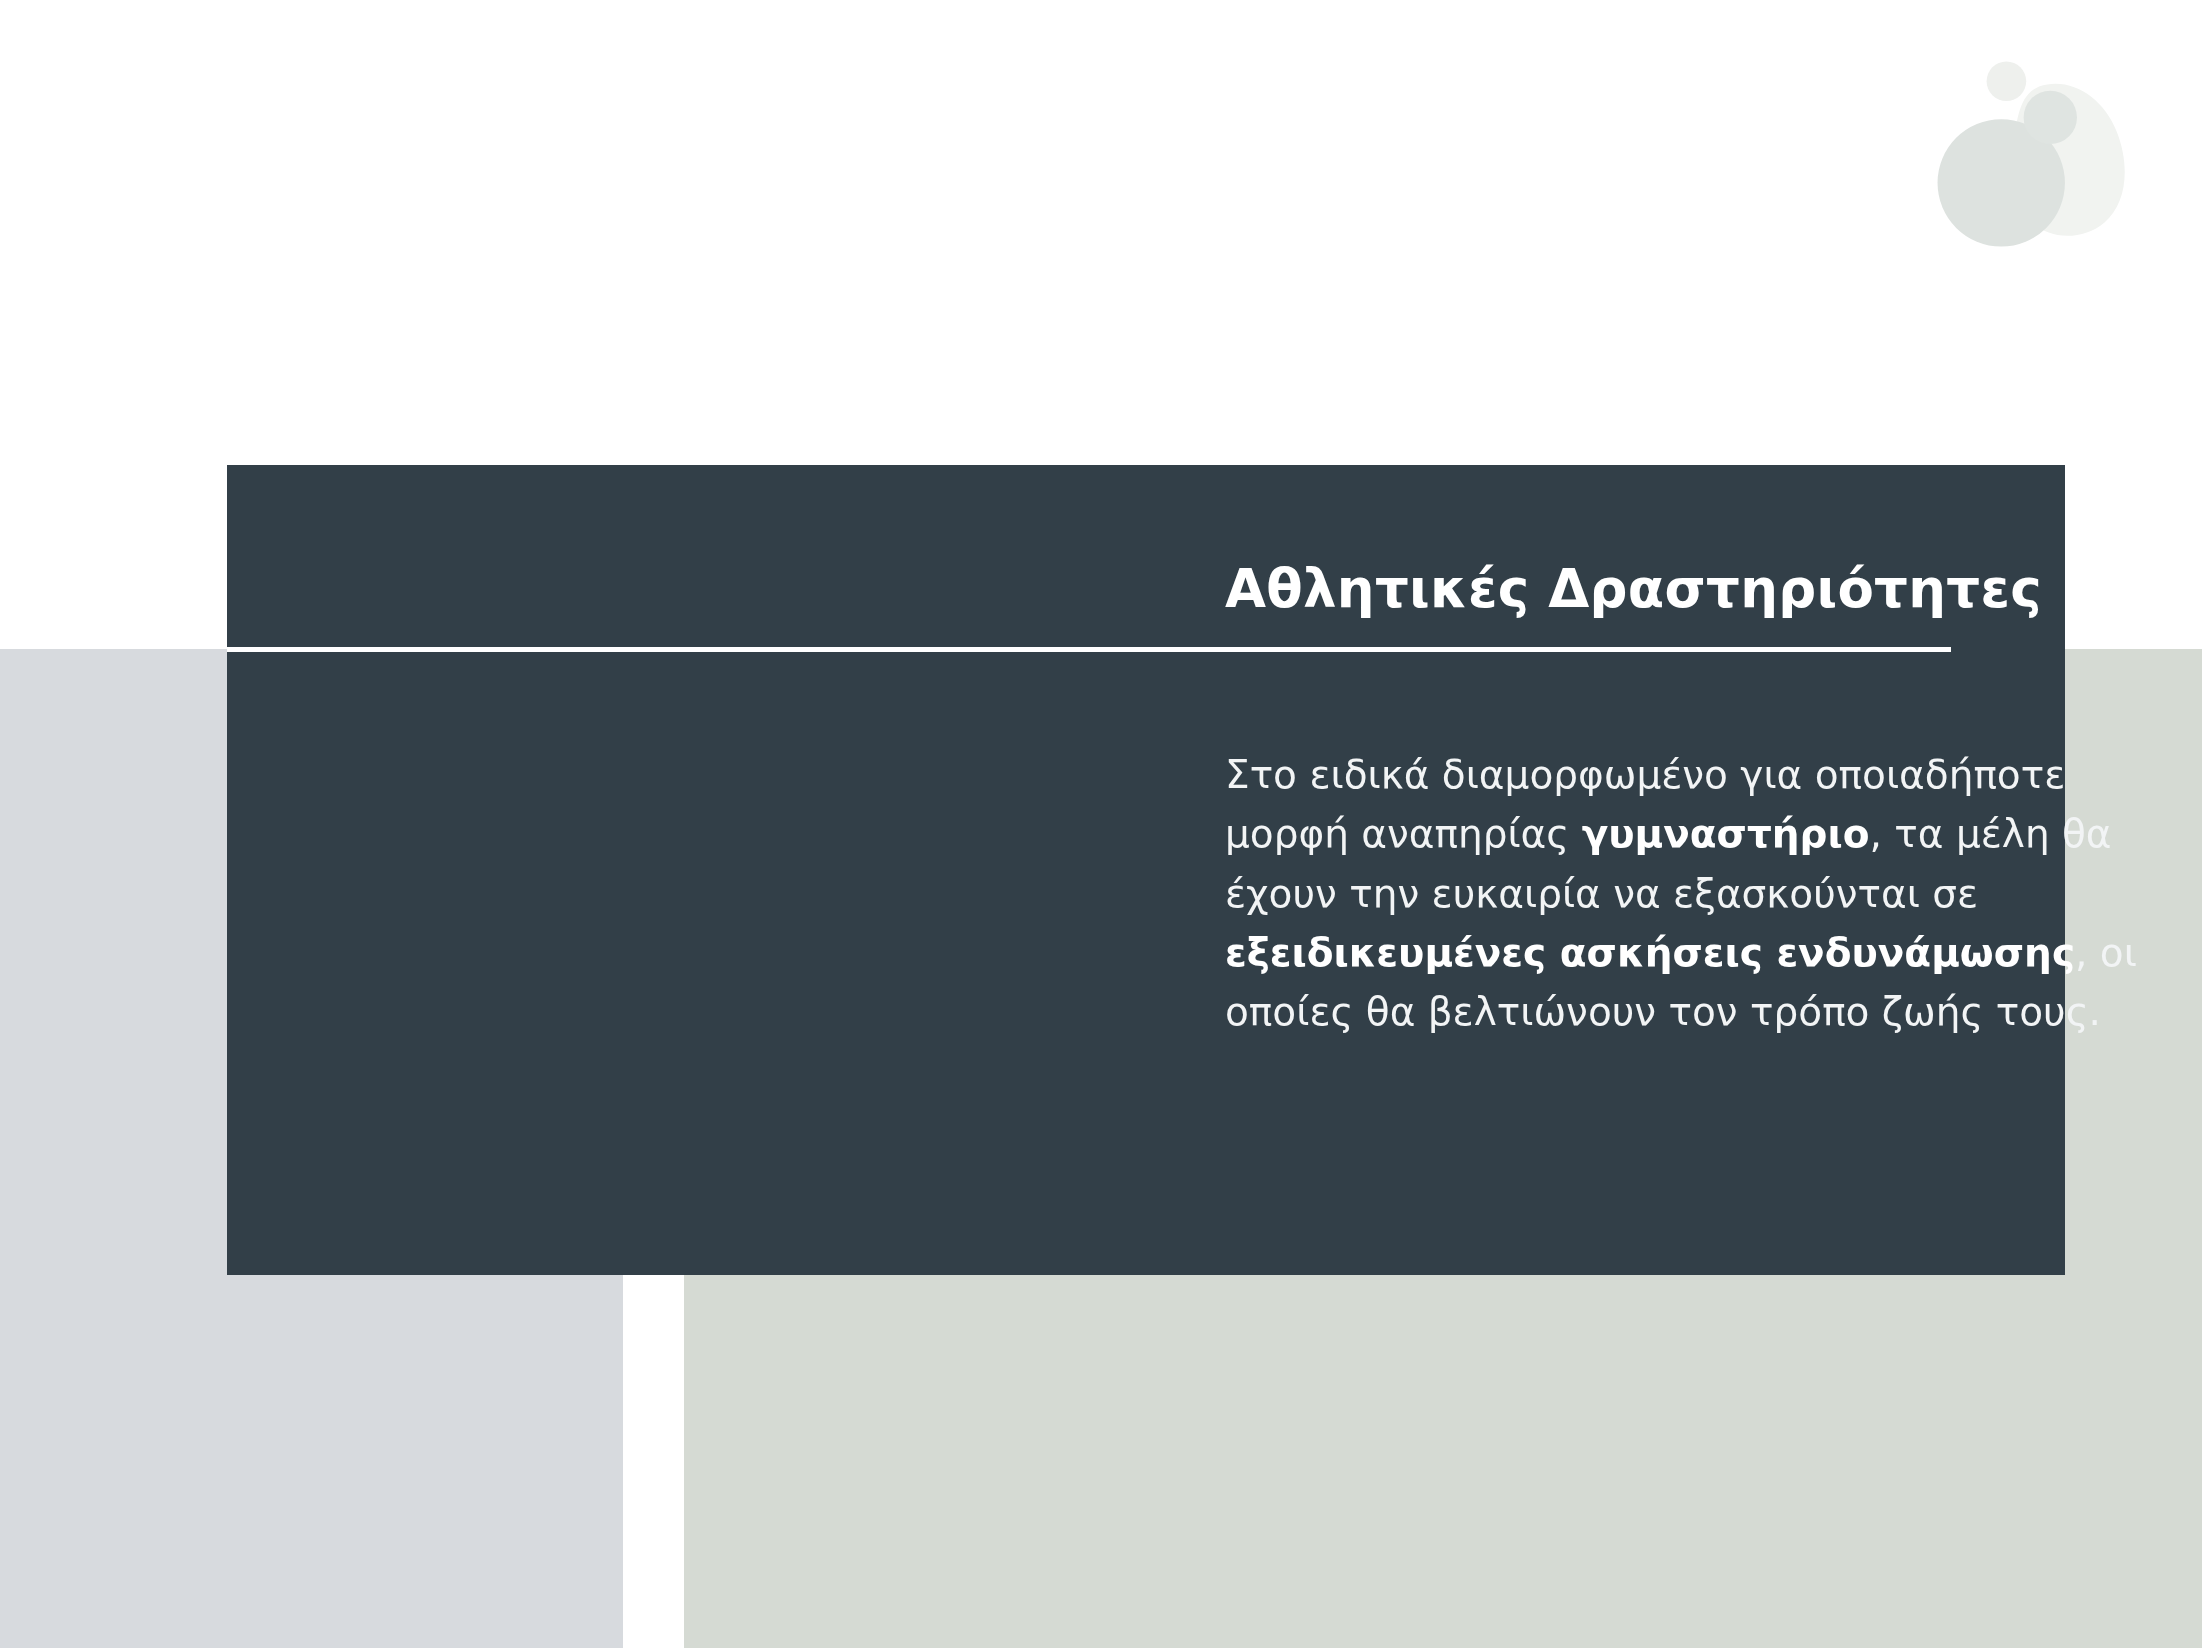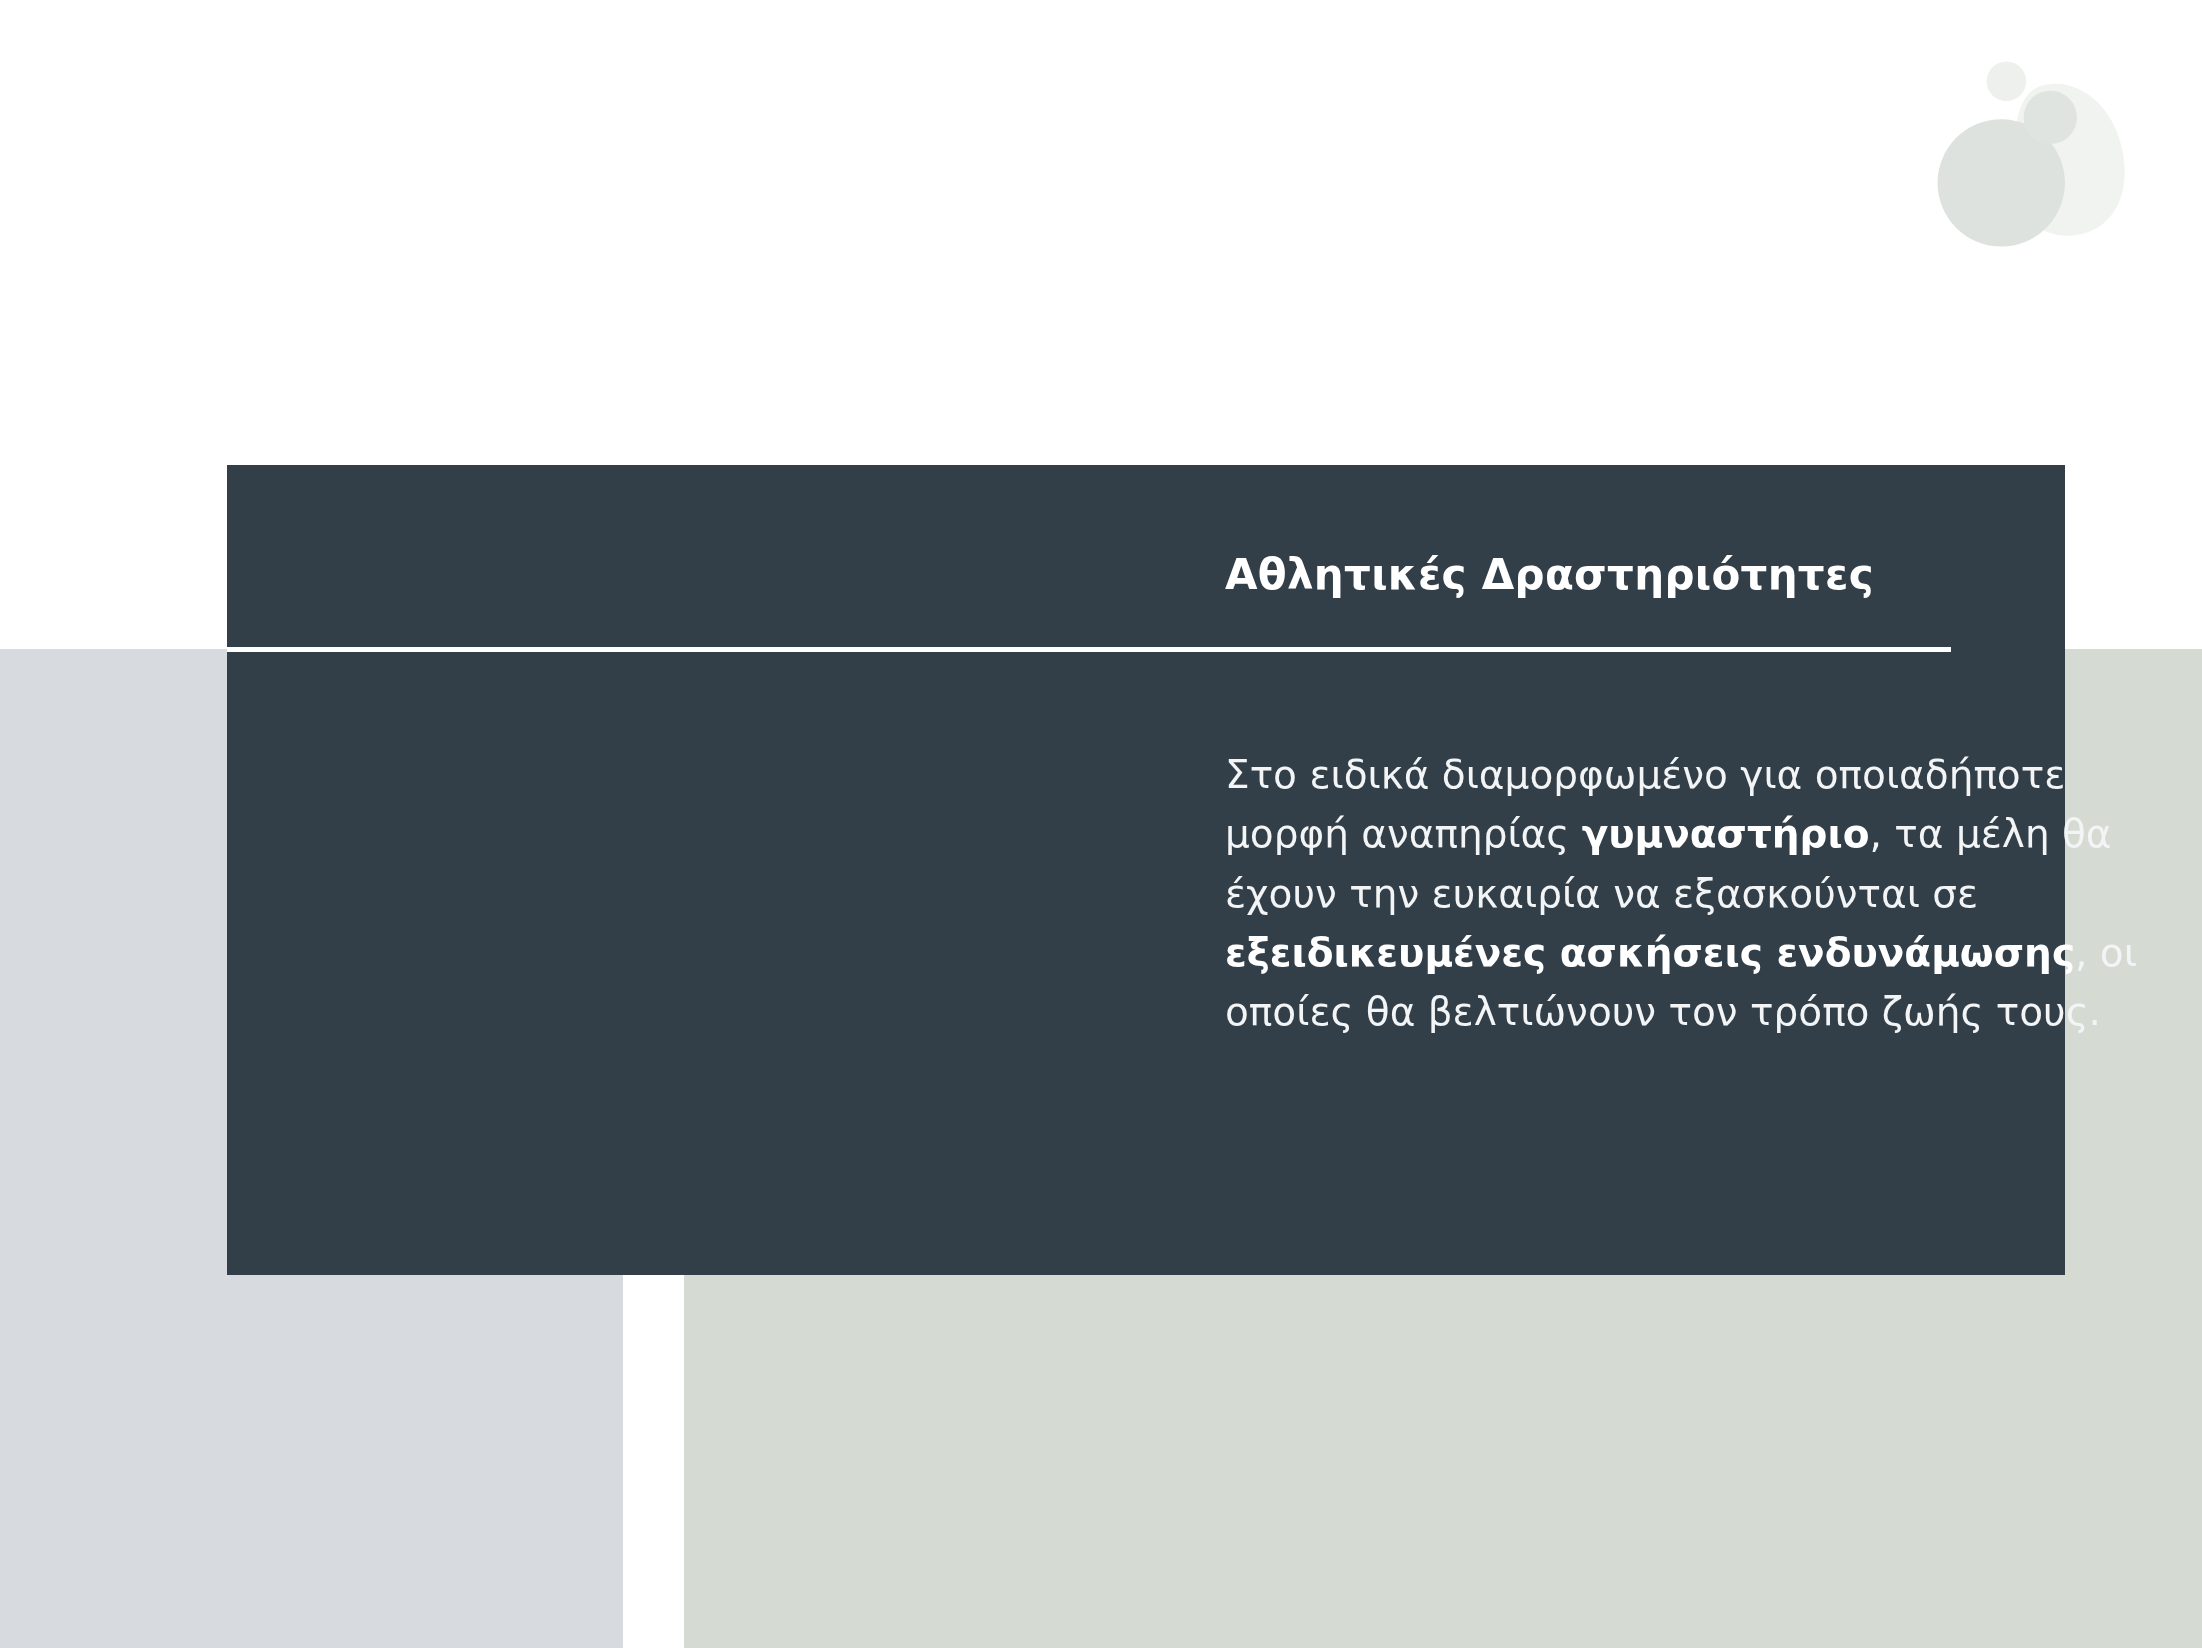--- a/index.html
+++ b/index.html
@@ -79,21 +79,21 @@
     height: 5.2px;
     background: #ffffff;
   }
 
   .panel-title {
     position: absolute;
     left: 998px;
     top: 59px;
     width: 826px;
     color: #ffffff;
-    font-size: 42px;
+    font-size: 53px;
     font-weight: bold;
     line-height: 1.1;
     letter-spacing: 0.3px;
     text-align: left;
     white-space: nowrap;
   }
 
   .panel-body {
     position: absolute;
     left: 998px;

